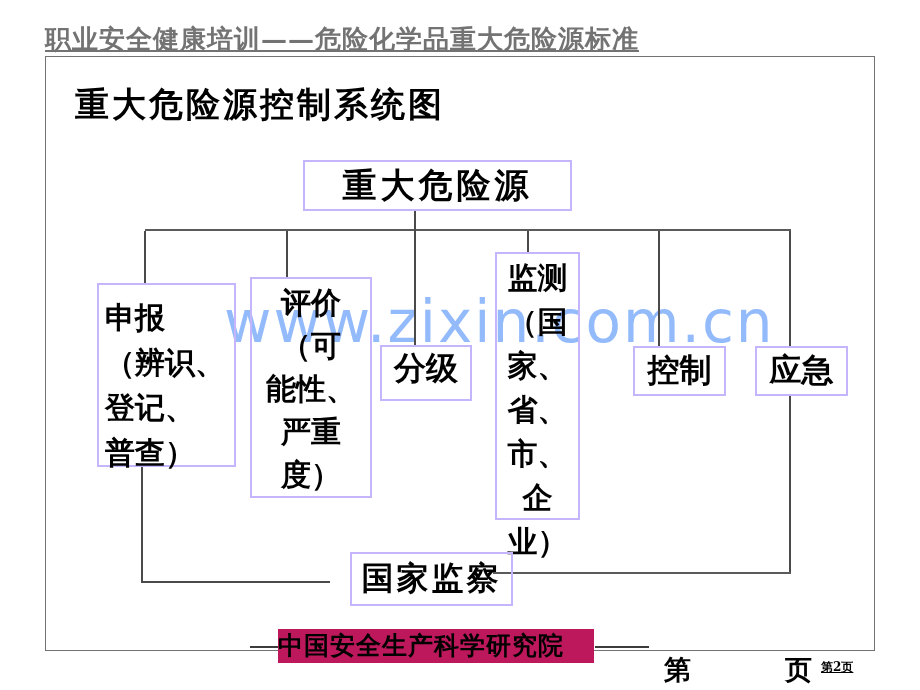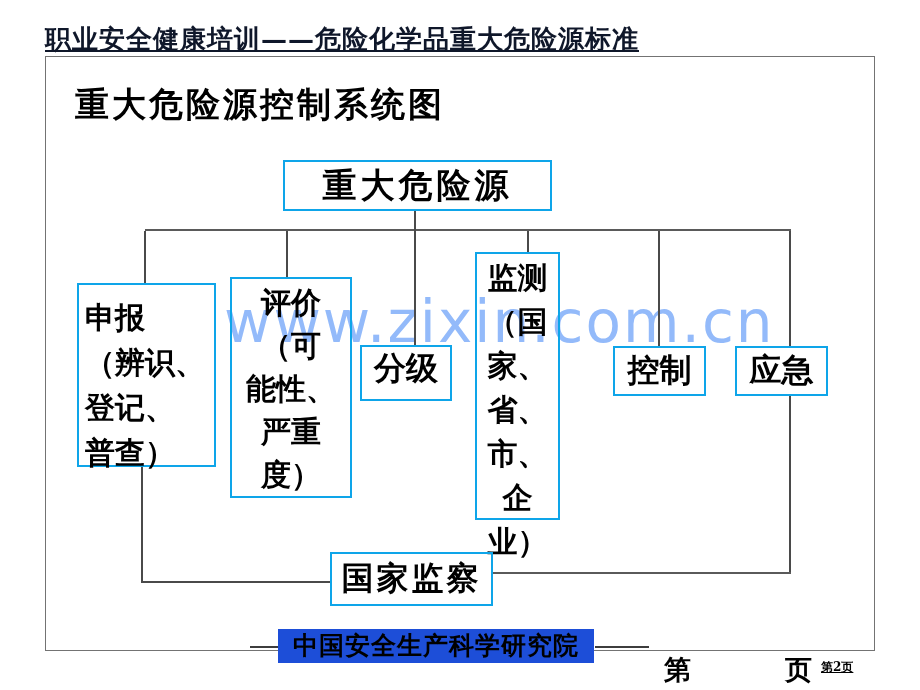--- a/index.html
+++ b/index.html
@@ -3,21 +3,21 @@
 <meta charset="utf-8">
 <style>
   html,body{margin:0;padding:0;background:#fff;}
   .canvas{
     position:relative;width:920px;height:690px;background:#ffffff;overflow:hidden;
     font-family:"DejaVu Serif","Liberation Serif",serif;color:#000;
   }
   
   .pres-header{
     position:absolute;left:45px;top:22px;font-size:26px;font-weight:bold;
-    color:#0f172a;text-decoration:underline;letter-spacing:1px;white-space:nowrap;
+    color:#737373;text-decoration:underline;letter-spacing:1px;white-space:nowrap;
   }
   
   .slide-frame{
     position:absolute;left:45px;top:56px;width:828px;height:593px;
     border:1px solid #737373;background:#fff;
   }
   .slide-title{
     position:absolute;left:75px;top:82px;font-size:34px;font-weight:bold;
     letter-spacing:3px;white-space:nowrap;
   }
@@ -35,35 +35,35 @@
   .l-v-eval{left:286px;top:231px;width:2px;height:46px;}
   .l-v-monitor{left:527px;top:231px;width:2px;height:21px;}
   .l-v-control{left:658px;top:231px;width:2px;height:115px;}
   .l-v-emergency{left:789px;top:231px;width:2px;height:115px;}
   .l-v-emergency2{left:789px;top:396px;width:2px;height:177px;}
   .l-h-right{left:493px;top:572px;width:298px;height:2px;background:#5a5a5a;}
   .l-v-report2{left:141px;top:467px;width:2px;height:116px;}
   .l-h-left{left:141px;top:581px;width:189px;height:2px;}
   
   .node{
-    position:absolute;box-sizing:border-box;border:2px solid #0ea5e9;
-    background:transparent;font-weight:bold;text-align:center;z-index:3;
+    position:absolute;box-sizing:border-box;border:2px solid #c4b5fd;
+    background:transparent;font-weight:bold;text-align:center;z-index:3;margin-left:20px;
   }
   .n-hazard{left:283px;top:160px;width:269px;height:51px;font-size:34px;line-height:46px;letter-spacing:4px;}
   .n-report{left:77px;top:283px;width:139px;height:184px;font-size:30px;line-height:45px;text-align:left;padding:10px 0 0 6px;}
   .n-evaluate{left:230px;top:277px;width:122px;height:221px;font-size:30px;line-height:43px;padding-top:2px;}
   .n-grade{left:360px;top:345px;width:92px;height:56px;font-size:32px;line-height:43px;}
   .n-monitor{left:475px;top:252px;width:85px;height:268px;font-size:30px;line-height:44px;padding-top:2px;}
   .n-control{left:613px;top:346px;width:93px;height:50px;font-size:32px;line-height:45px;}
   .n-emergency{left:735px;top:346px;width:93px;height:50px;font-size:32px;line-height:45px;}
   .n-supervision{left:330px;top:552px;width:163px;height:54px;font-size:32px;line-height:49px;letter-spacing:3px;}
   
   .footer-text{
     position:absolute;left:278px;top:629px;width:316px;height:34px;z-index:4;
-    background:#1d4ed8;text-align:center;font-size:25px;font-weight:bold;letter-spacing:1px;line-height:34px;
+    background:#be185d;text-align:left;font-size:25px;font-weight:bold;letter-spacing:1px;line-height:34px;
   }
   .dash{position:absolute;height:2px;background:#3d3d3d;z-index:5;}
   .dash-left{left:250px;top:646px;width:28px;}
   .dash-right{left:595px;top:646px;width:54px;}
   .page-di{position:absolute;left:664px;top:652px;font-size:27px;font-weight:bold;}
   .page-ye{position:absolute;left:785px;top:652px;font-size:27px;font-weight:bold;}
   .page-num{position:absolute;left:821px;top:659px;font-size:12px;font-weight:bold;text-decoration:underline;}
 </style>
 </head>
 <body>

